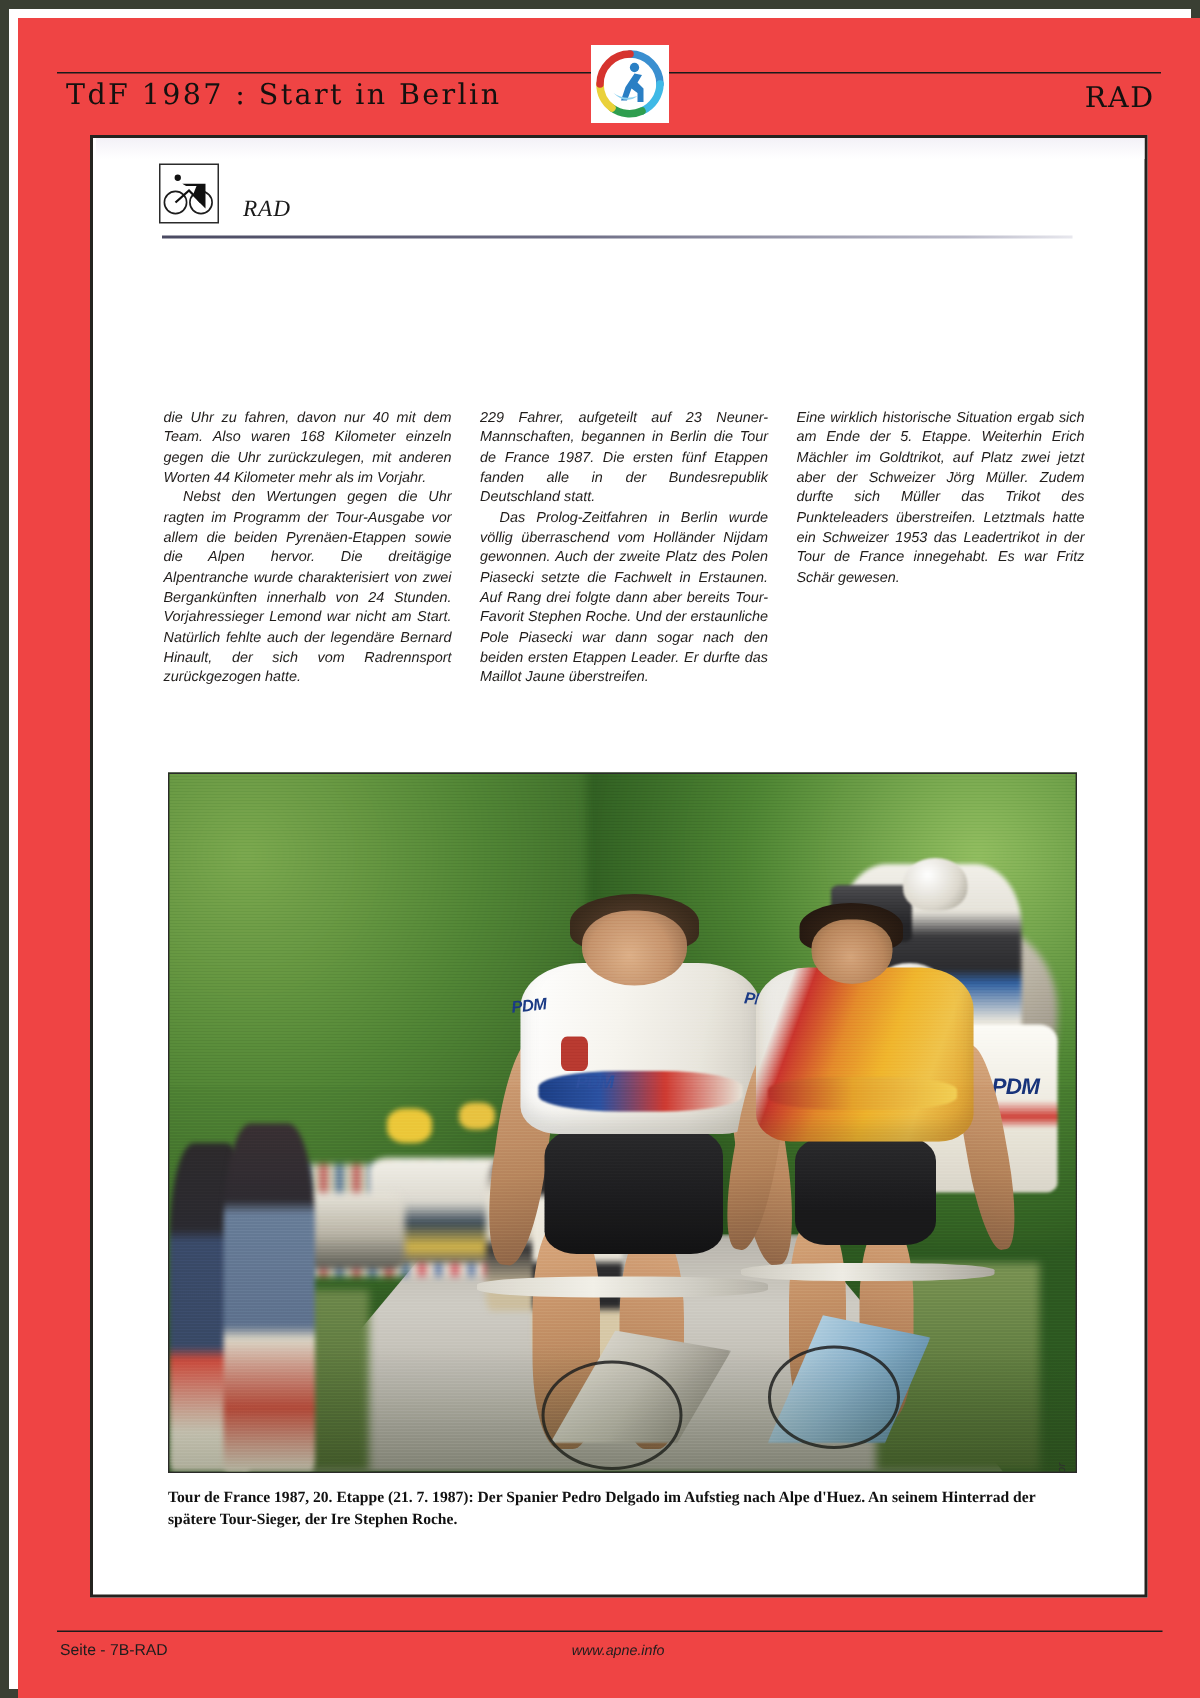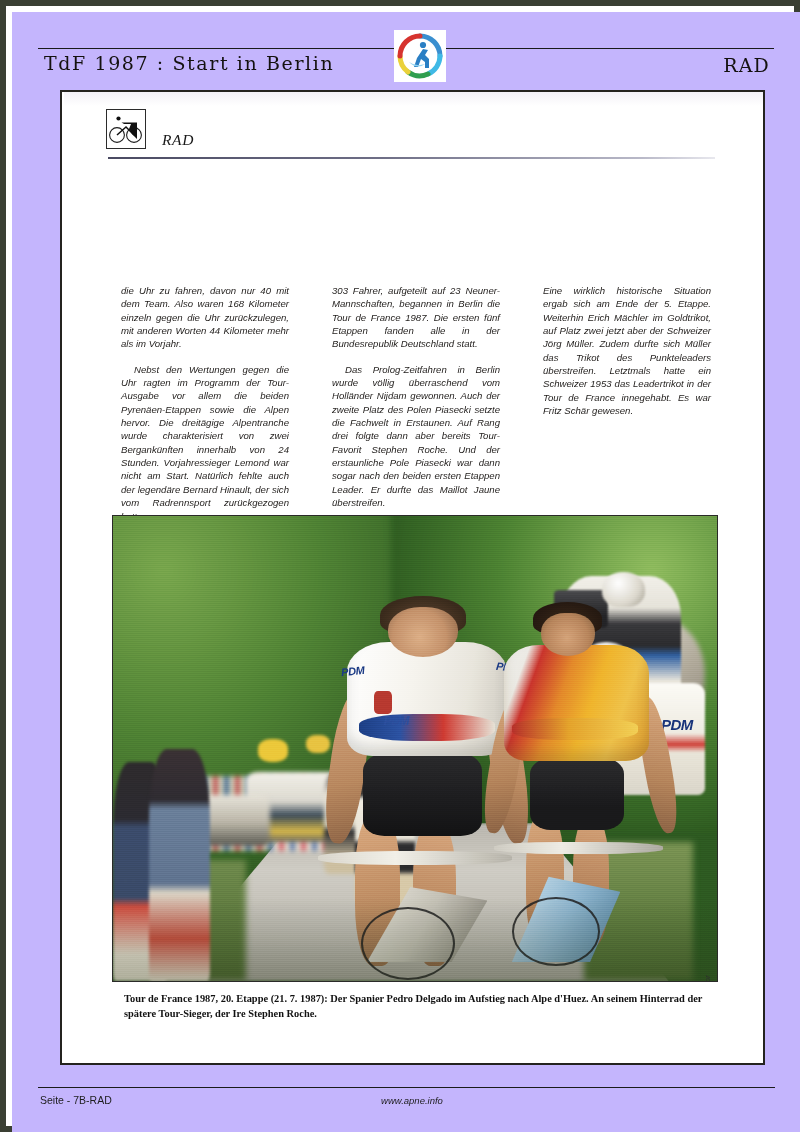--- a/index.html
+++ b/index.html
@@ -21,21 +21,21 @@
     left: 0; top: 0;
     width: 800px; height: 1132px;
     box-sizing: border-box;
     border: 6px solid #3a3f33;
     background: #ffffff;
   }
   .page-inner {
     position: absolute;
     left: 6px; top: 6px;
     width: 788px; height: 1120px;
-    background: #c4b5fd;
+    background: #ef4444;
   }
 
   
   .runhead {
     position: absolute;
     left: 26px; top: 18px;
     width: 736px; height: 52px;
   }
   .runhead-rule {
     position: absolute;
@@ -131,21 +131,21 @@
   .col {
     width: 192px;
     font-family: "Liberation Sans", sans-serif;
     font-style: italic;
     font-size: 9.6px;
     line-height: 13.35px;
     color: #201d1b;
     text-align: justify;
     hyphens: none;
   }
-  .col p { margin: 12px; }
+  .col p { margin: 0; }
   .col p + p { text-indent: 13px; }
 
   
   .photo-wrap {
     position: absolute;
     left: 50px; top: 423px;
     width: 606px; height: 467px;
     box-sizing: border-box;
     border: 1px solid #2a2a28;
     overflow: hidden;
@@ -493,21 +493,21 @@
     font-size: 7.4px;
     font-style: italic;
     color: #2f2f2f;
     white-space: nowrap;
     letter-spacing: .2px;
   }
 
   
   .caption {
     position: absolute;
-    left: 62px; top: 900px;
+    left: 50px; top: 900px;
     width: 612px;
     font-family: "Liberation Serif", serif;
     font-weight: 700;
     font-size: 10.4px;
     line-height: 14.5px;
     color: #111;
   }
 
   
   .footer-rule {
@@ -583,21 +583,21 @@
       </div>
 
       <div class="cols">
 
         <div class="col">
           <p>die Uhr zu fahren, davon nur 40 mit dem Team. Also waren 168 Kilometer einzeln gegen die Uhr zurückzulegen, mit anderen Worten 44 Kilometer mehr als im Vorjahr.</p>
           <p>Nebst den Wertungen gegen die Uhr ragten im Programm der Tour-Ausgabe vor allem die beiden Pyrenäen-Etappen sowie die Alpen hervor. Die dreitägige Alpentranche wurde charakterisiert von zwei Bergankünften innerhalb von 24 Stunden. Vorjahressieger Lemond war nicht am Start. Natürlich fehlte auch der legendäre Bernard Hinault, der sich vom Radrennsport zurückgezogen hatte.</p>
         </div>
 
         <div class="col">
-          <p>303 Fahrer, aufgeteilt auf 23 Neuner-Mannschaften, begannen in Berlin die Tour de France 1987. Die ersten fünf Etappen fanden alle in der Bundesrepublik Deutschland statt.</p>
+          <p>229 Fahrer, aufgeteilt auf 23 Neuner-Mannschaften, begannen in Berlin die Tour de France 1987. Die ersten fünf Etappen fanden alle in der Bundesrepublik Deutschland statt.</p>
           <p>Das Prolog-Zeitfahren in Berlin wurde völlig überraschend vom Holländer Nijdam gewonnen. Auch der zweite Platz des Polen Piasecki setzte die Fachwelt in Erstaunen. Auf Rang drei folgte dann aber bereits Tour-Favorit Stephen Roche. Und der erstaunliche Pole Piasecki war dann sogar nach den beiden ersten Etappen Leader. Er durfte das Maillot Jaune überstreifen.</p>
         </div>
 
         <div class="col">
           <p>Eine wirklich historische Situation ergab sich am Ende der 5. Etappe. Weiterhin Erich Mächler im Goldtrikot, auf Platz zwei jetzt aber der Schweizer Jörg Müller. Zudem durfte sich Müller das Trikot des Punkteleaders überstreifen. Letztmals hatte ein Schweizer 1953 das Leadertrikot in der Tour de France innegehabt. Es war Fritz Schär gewesen.</p>
         </div>
       </div>
 
       <div class="photo-wrap">
         <div class="photo">

